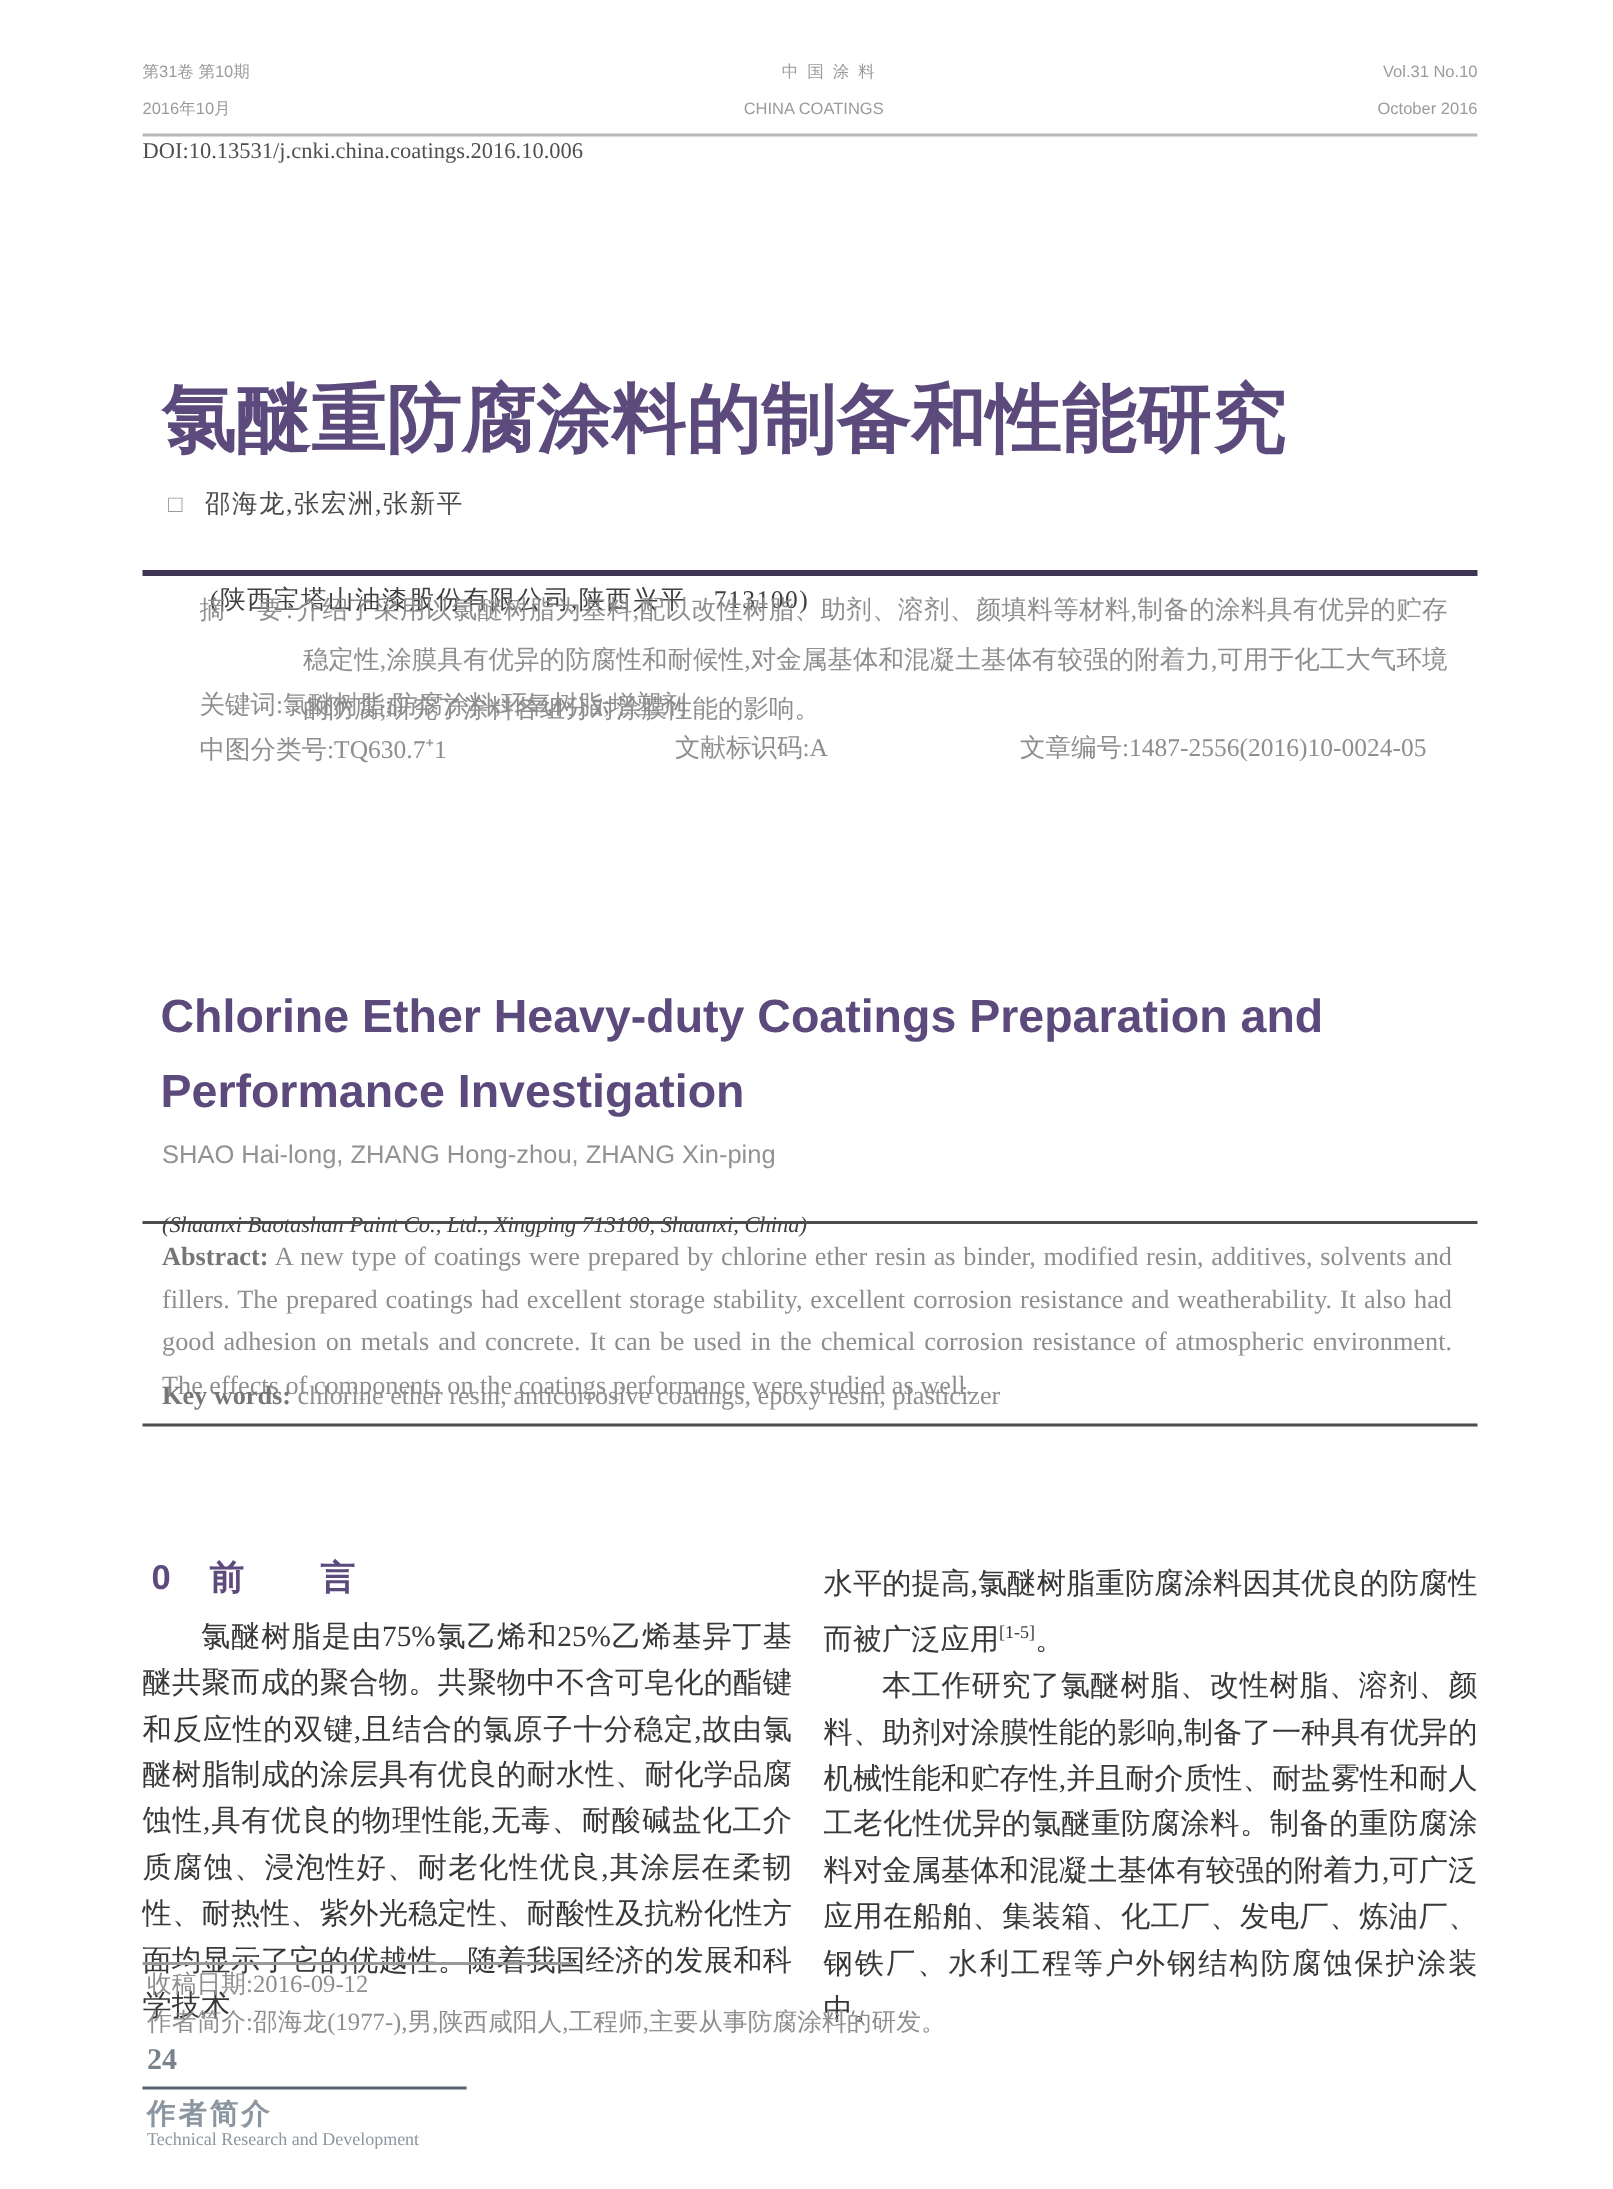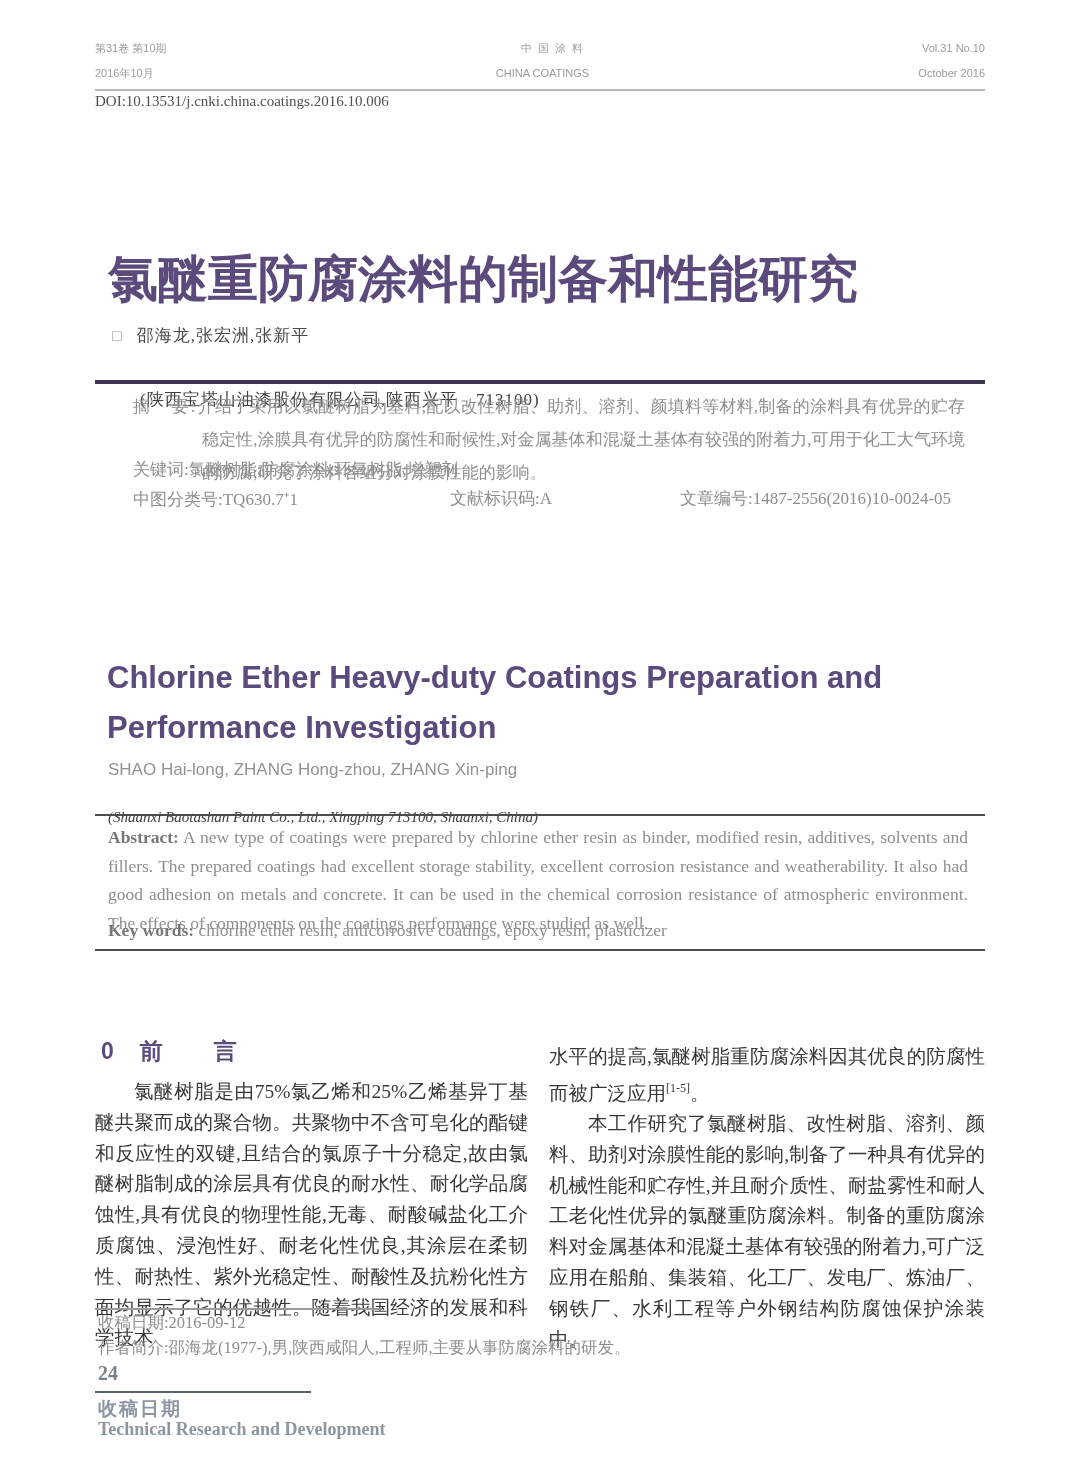--- a/index.html
+++ b/index.html
@@ -140,21 +140,21 @@
   .footer-rule {
     position:absolute; left:95px; top:1391px; width:216px;
     border-top:2px solid #5a636d;
   }
   .footer-cn {
     position:absolute; left:98px; top:1396px;
     font-size:19px; color:#8c96a0; font-weight:bold; letter-spacing:2px;
   }
   .footer-en {
     position:absolute; left:98px; top:1419px;
-    font-size:18px; color:#8c96a0; font-weight:bold;
+    font-size:12px; color:#8c96a0; font-weight:normal;
   }
 </style>
 </head>
 <body>
 
 <div class="page">
 
   <div class="journal-header">
     <div class="hdr-left">
       <div>第31卷 第10期</div>
@@ -224,16 +224,16 @@
   <div class="footnote-rule"></div>
   <div class="footnote-received">
     <span>收稿日期:</span><span>2016-09-12</span>
   </div>
   <div class="footnote-bio">
     <span>作者简介:</span><span>邵海龙(1977-),男,陕西咸阳人,工程师,主要从事防腐涂料的研发。</span>
   </div>
 
   <div class="page-number">24</div>
   <div class="footer-rule"></div>
-  <div class="footer-cn">收稿日期</div>
+  <div class="footer-cn">作者简介</div>
   <div class="footer-en">Technical Research and Development</div>
 
 </div>
 
 </body></html>

